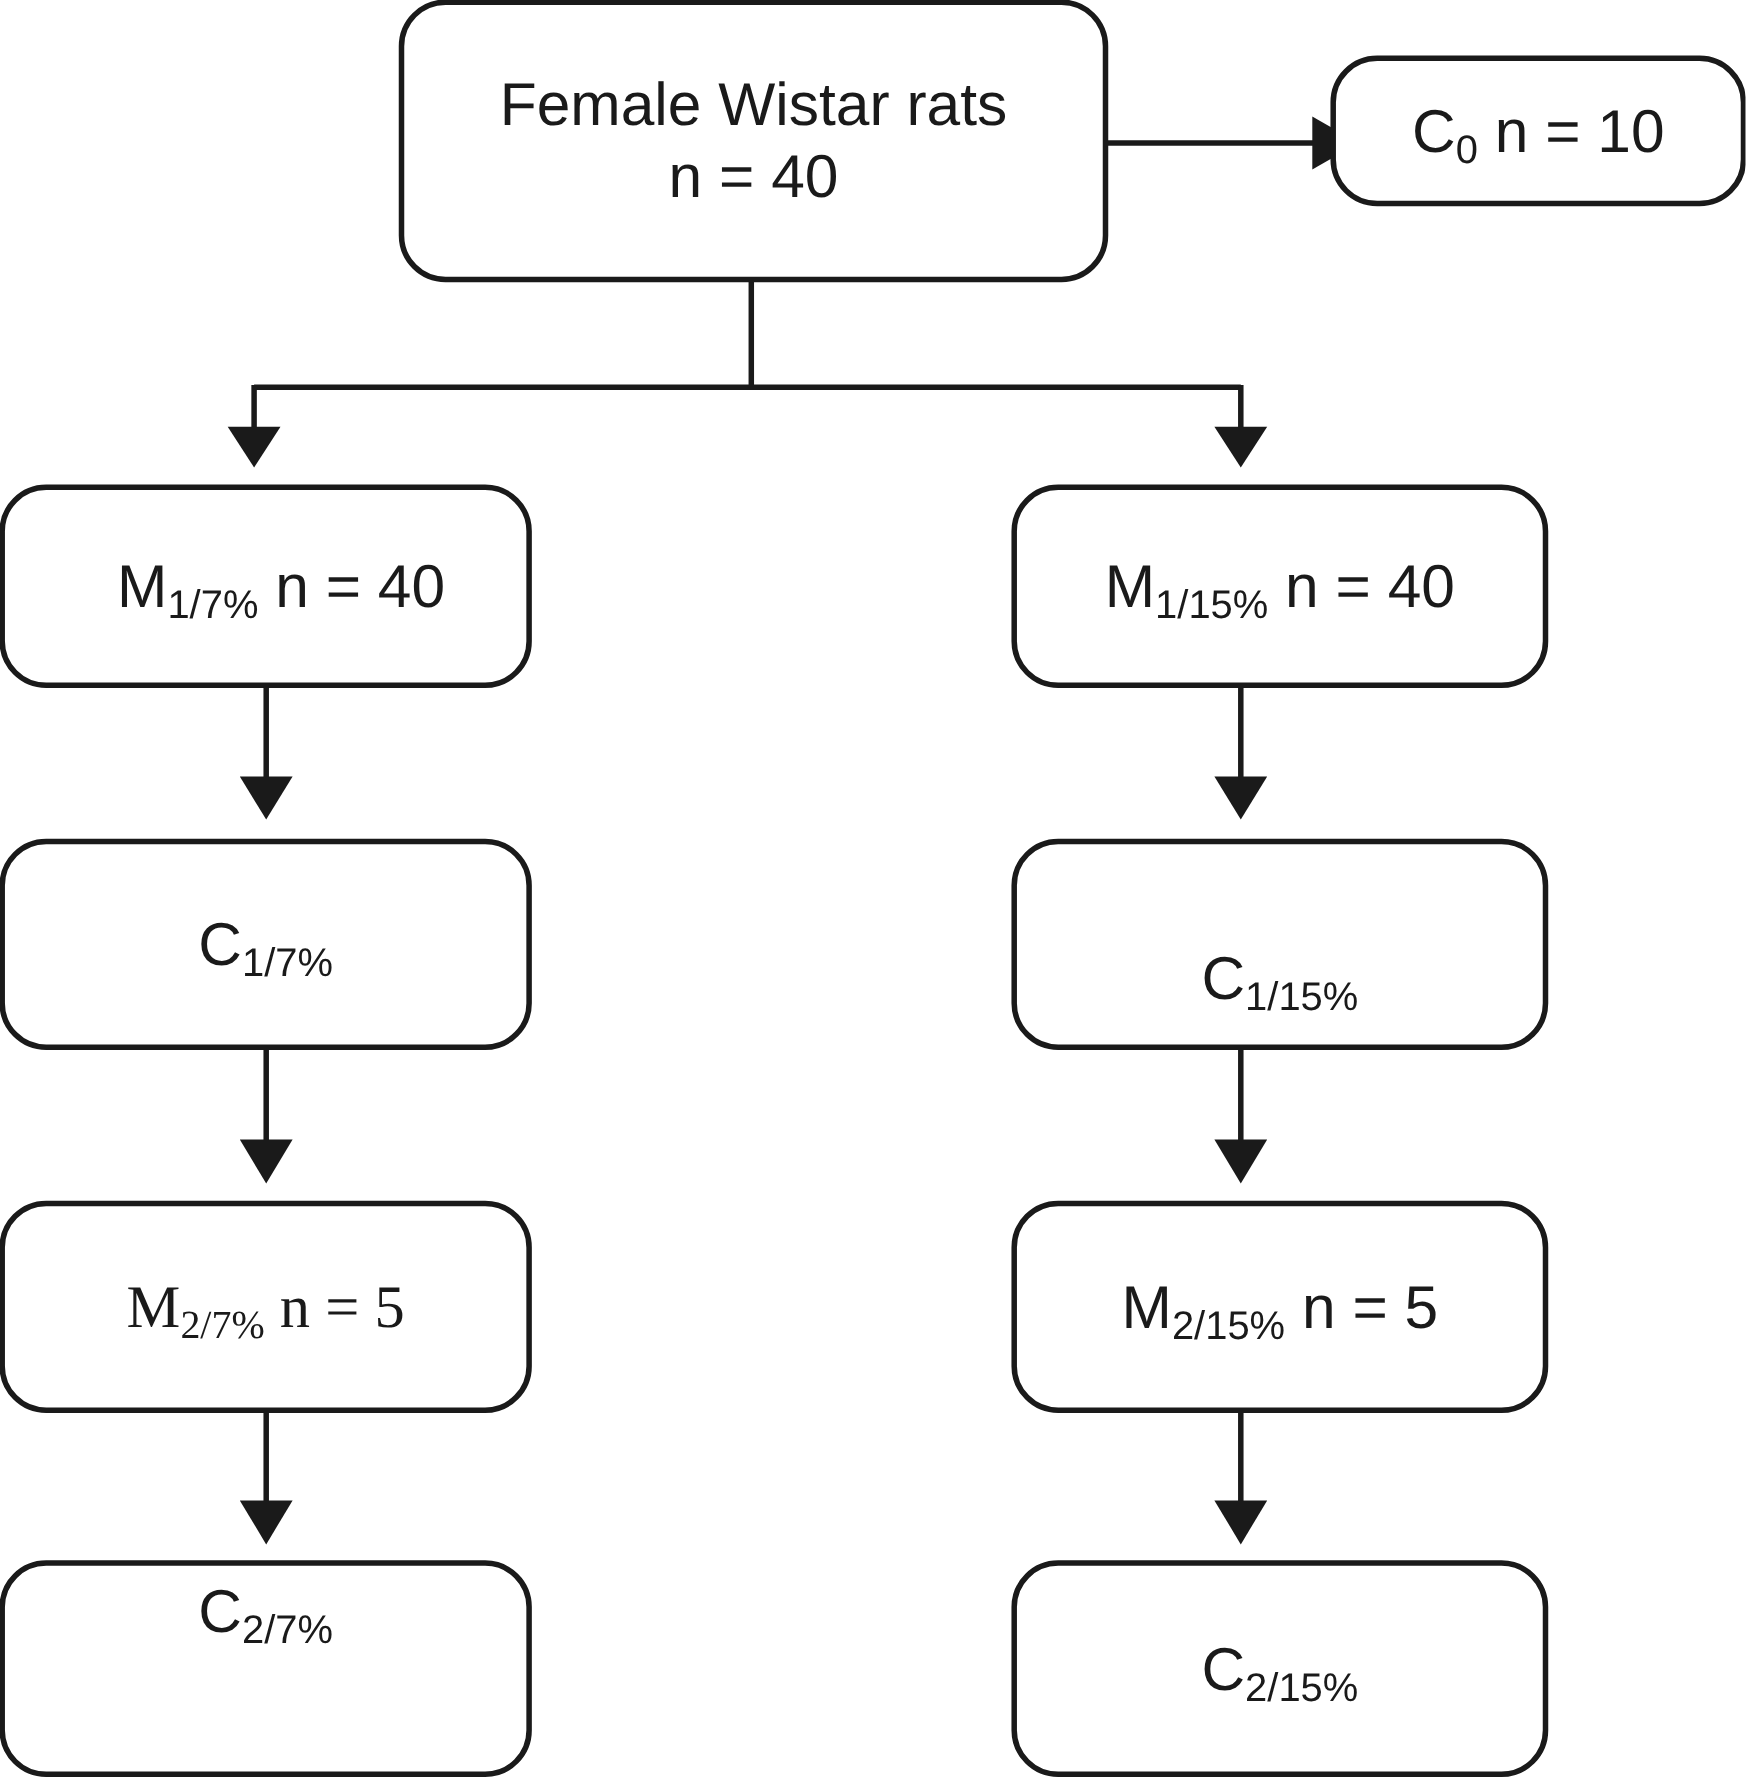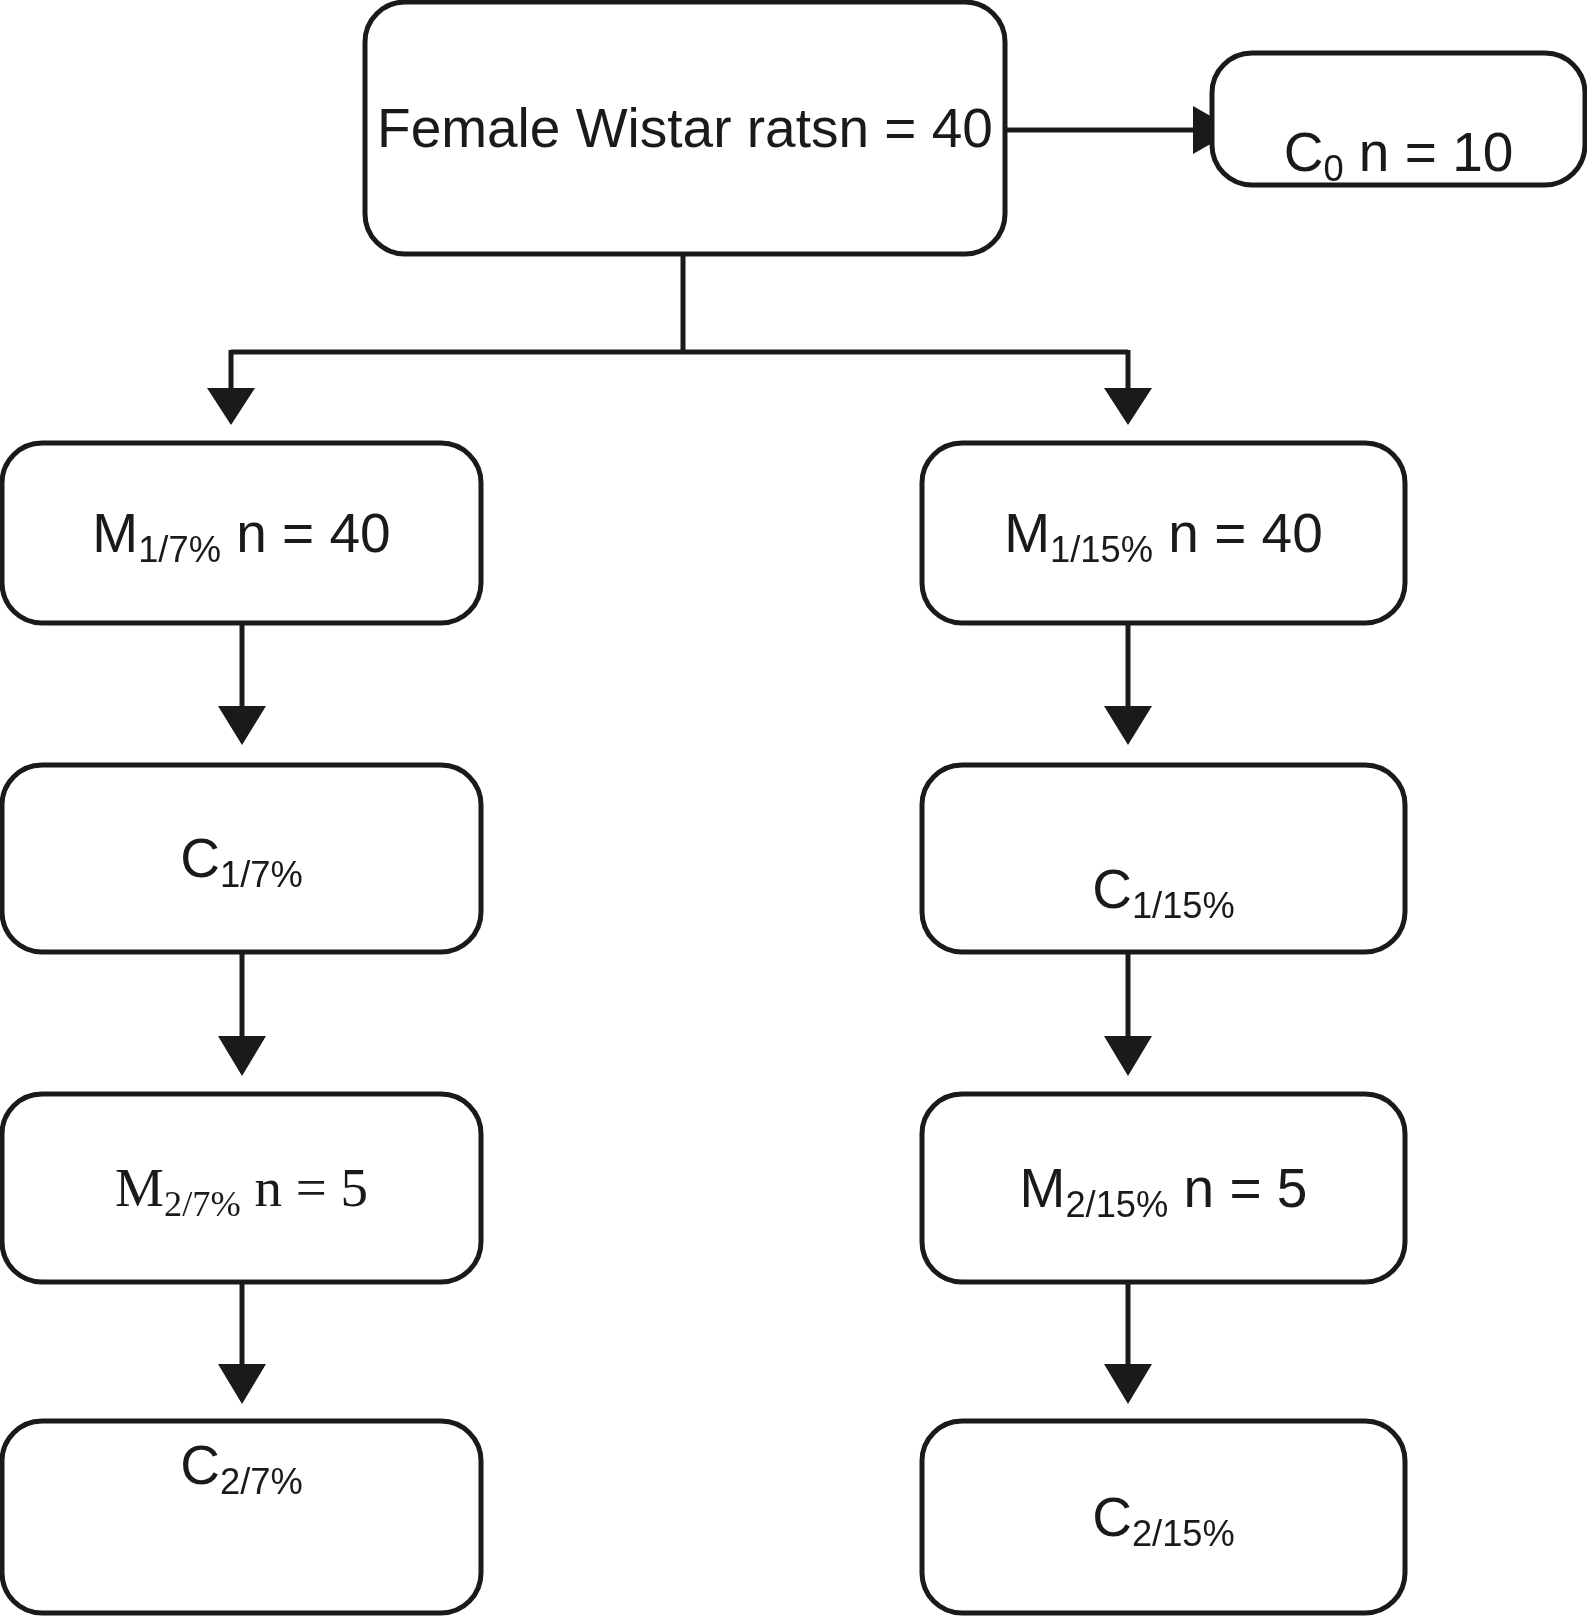--- a/index.html
+++ b/index.html
@@ -47,21 +47,21 @@
     text-align: center;
     color: #1a1a1a;
     font-family: "Liberation Sans", sans-serif;
     font-size: 55px;
     line-height: 1.18;
     letter-spacing: 0px;
     pointer-events: none;
     white-space: nowrap;
   }
   .node-label.two-line {
-    flex-direction: row;
+    flex-direction: column;
   }
   .node-label sub {
     font-size: 0.66em;
     vertical-align: baseline;
     position: relative;
     bottom: -0.28em;
     letter-spacing: 0px;
   }
   .lbl-line { display: block; }
 </style>
@@ -139,24 +139,24 @@
         <rect class="node-box" x="922" y="1421" width="483" height="192" rx="40" ry="40"></rect>
       </g>
 
   </svg>
 
   <div id="node-labels">
       <div class="node-label two-line" style="left: 365px; top: 2px; width: 640px; height: 252px;">
         <span class="lbl-line">Female Wistar rats</span>
         <span class="lbl-line">n = 40</span>
       </div>
-      <div class="node-label" style="left: 1212px; top: 53px; width: 373px; height: 132px; align-items: flex-end;">
+      <div class="node-label" style="left: 1212px; top: 53px; width: 373px; height: 132px;">
         <span class="lbl-line"><span>C</span><sub>0</sub><span> n = 10</span></span>
       </div>
-      <div class="node-label" style="left: 2px; top: 443px; width: 479px; height: 180px; text-align: right;">
+      <div class="node-label" style="left: 16px; top: 443px; width: 479px; height: 180px; text-align: right;">
         <span class="lbl-line"><span>M</span><sub>1/7%</sub><span> n = 40</span></span>
       </div>
       <div class="node-label" style="left: 922px; top: 443px; width: 483px; height: 180px;">
         <span class="lbl-line"><span>M</span><sub>1/15%</sub><span> n = 40</span></span>
       </div>
       <div class="node-label" style="left: 2px; top: 765px; width: 479px; height: 187px;">
         <span class="lbl-line"><span>C</span><sub>1/7%</sub></span>
       </div>
       <div class="node-label" style="left: 922px; top: 796px; width: 483px; height: 187px;">
         <span class="lbl-line"><span>C</span><sub>1/15%</sub></span>

